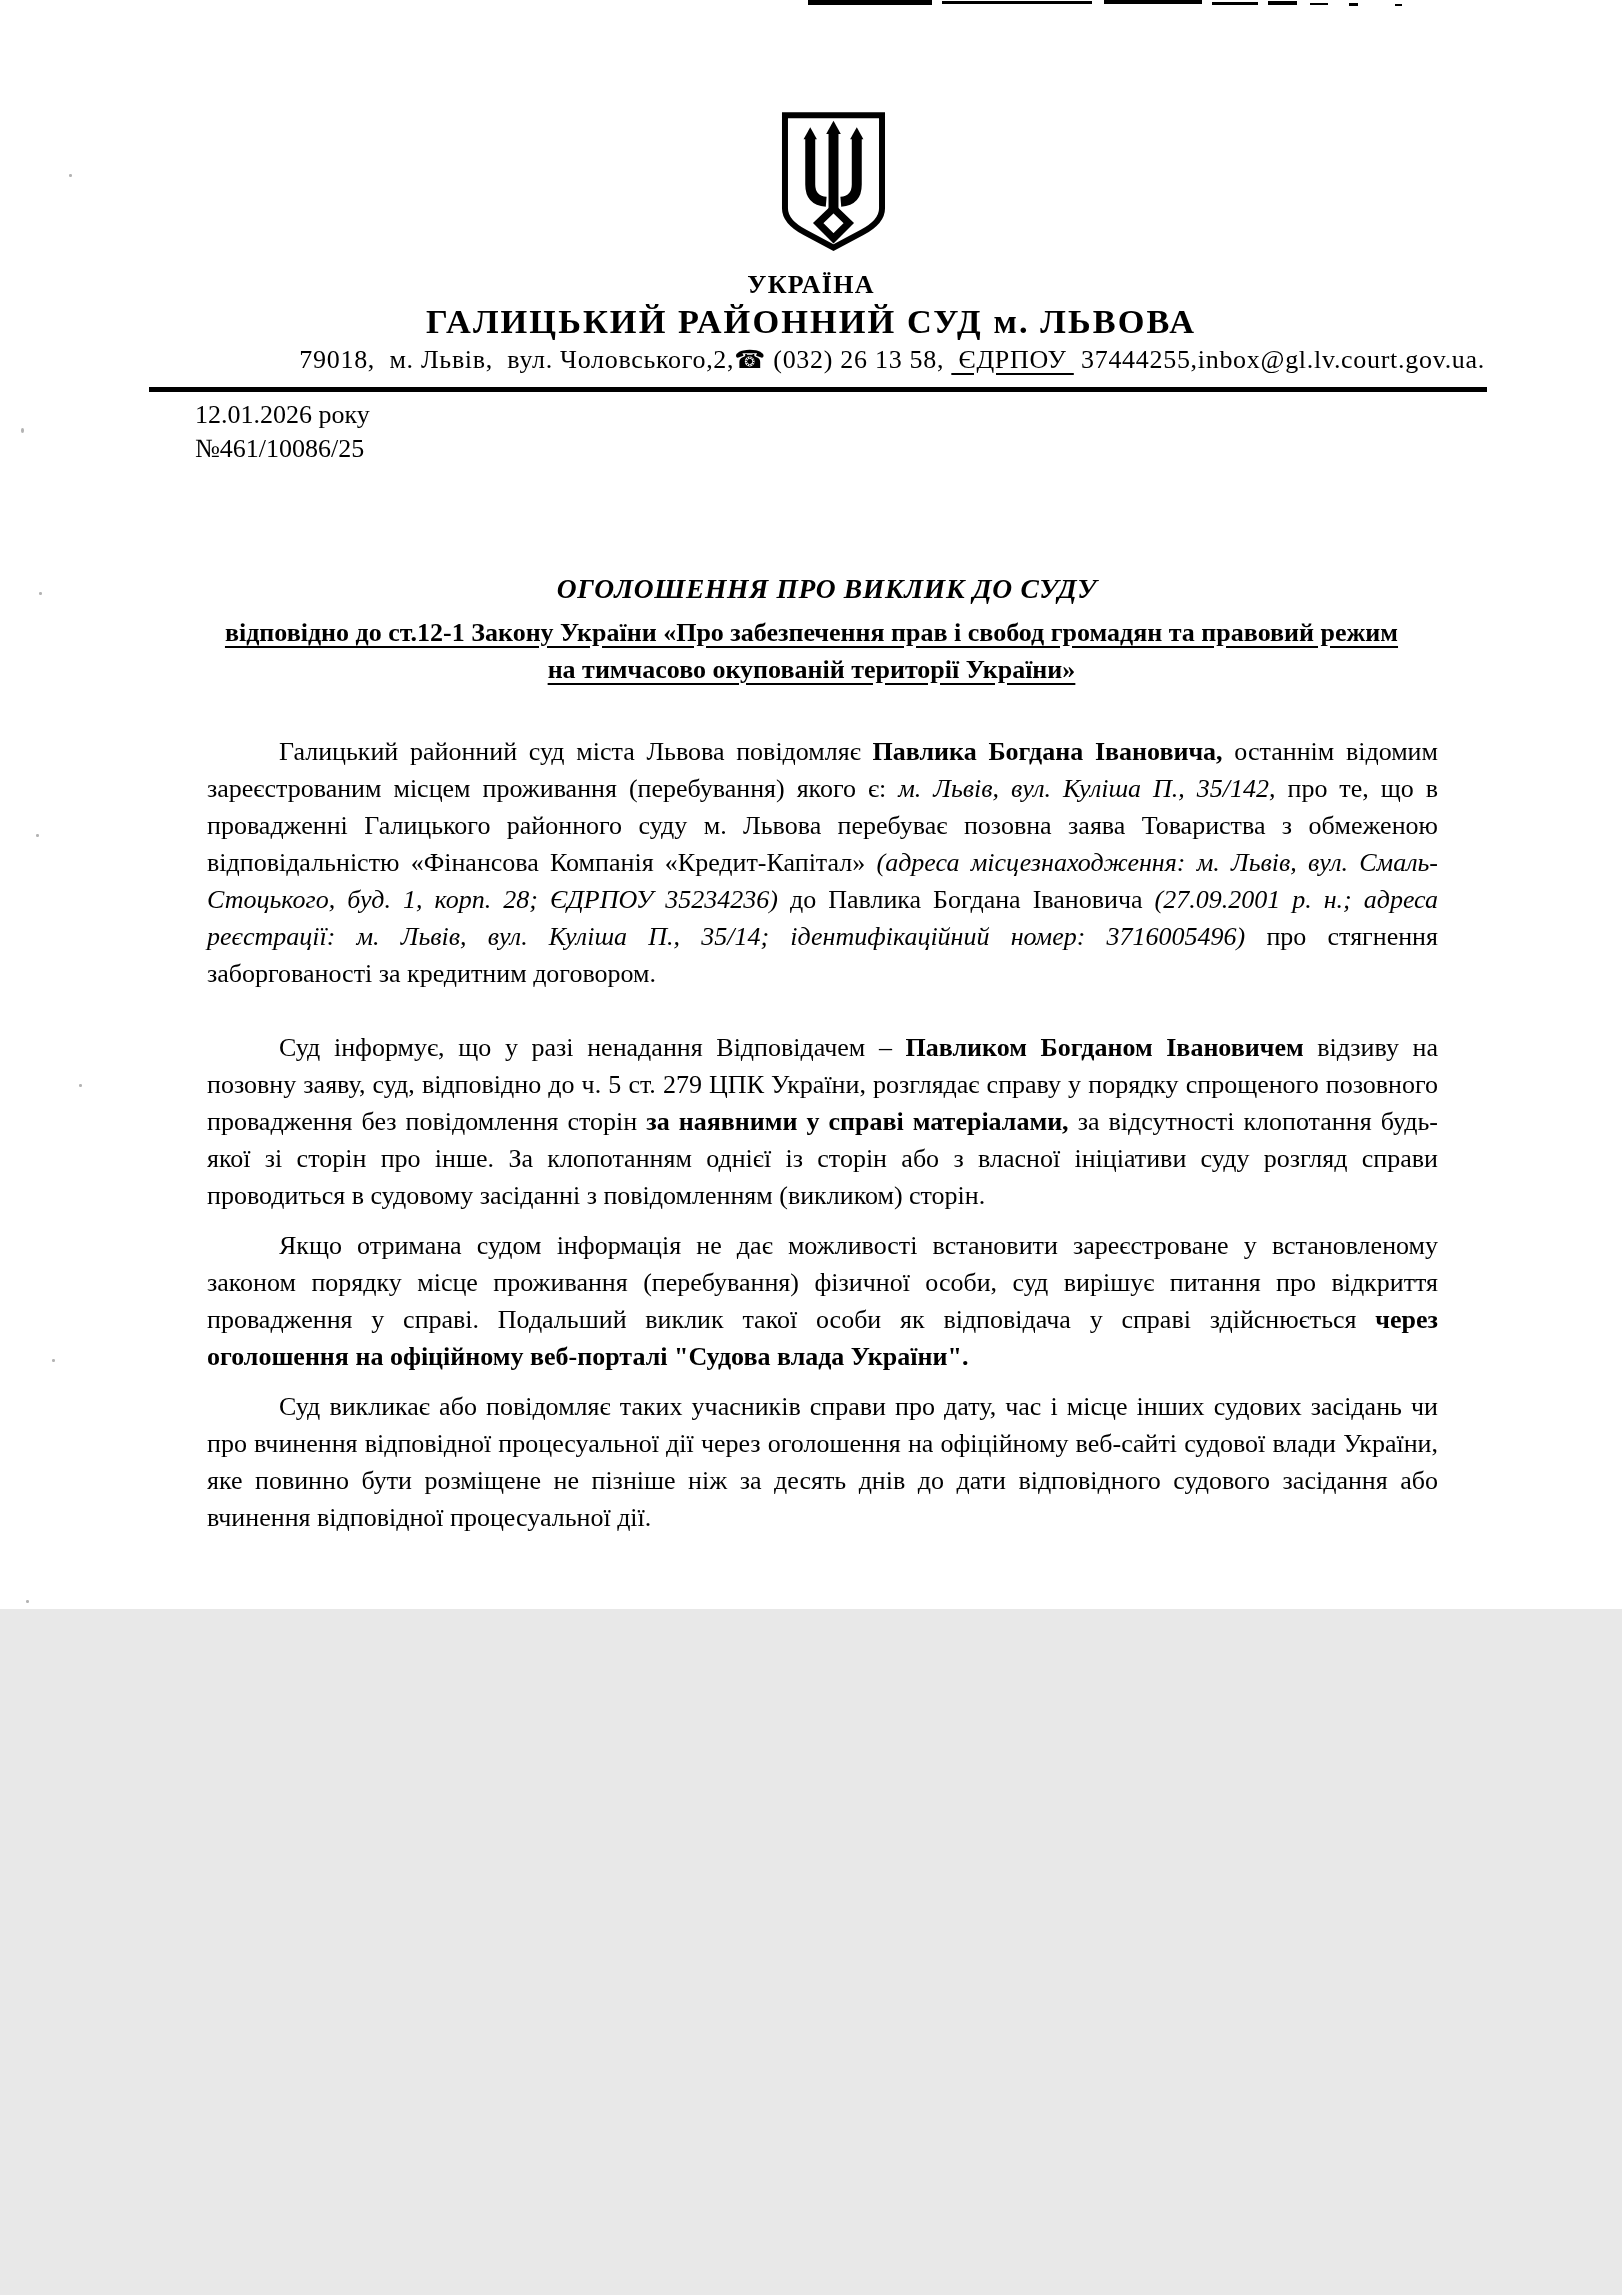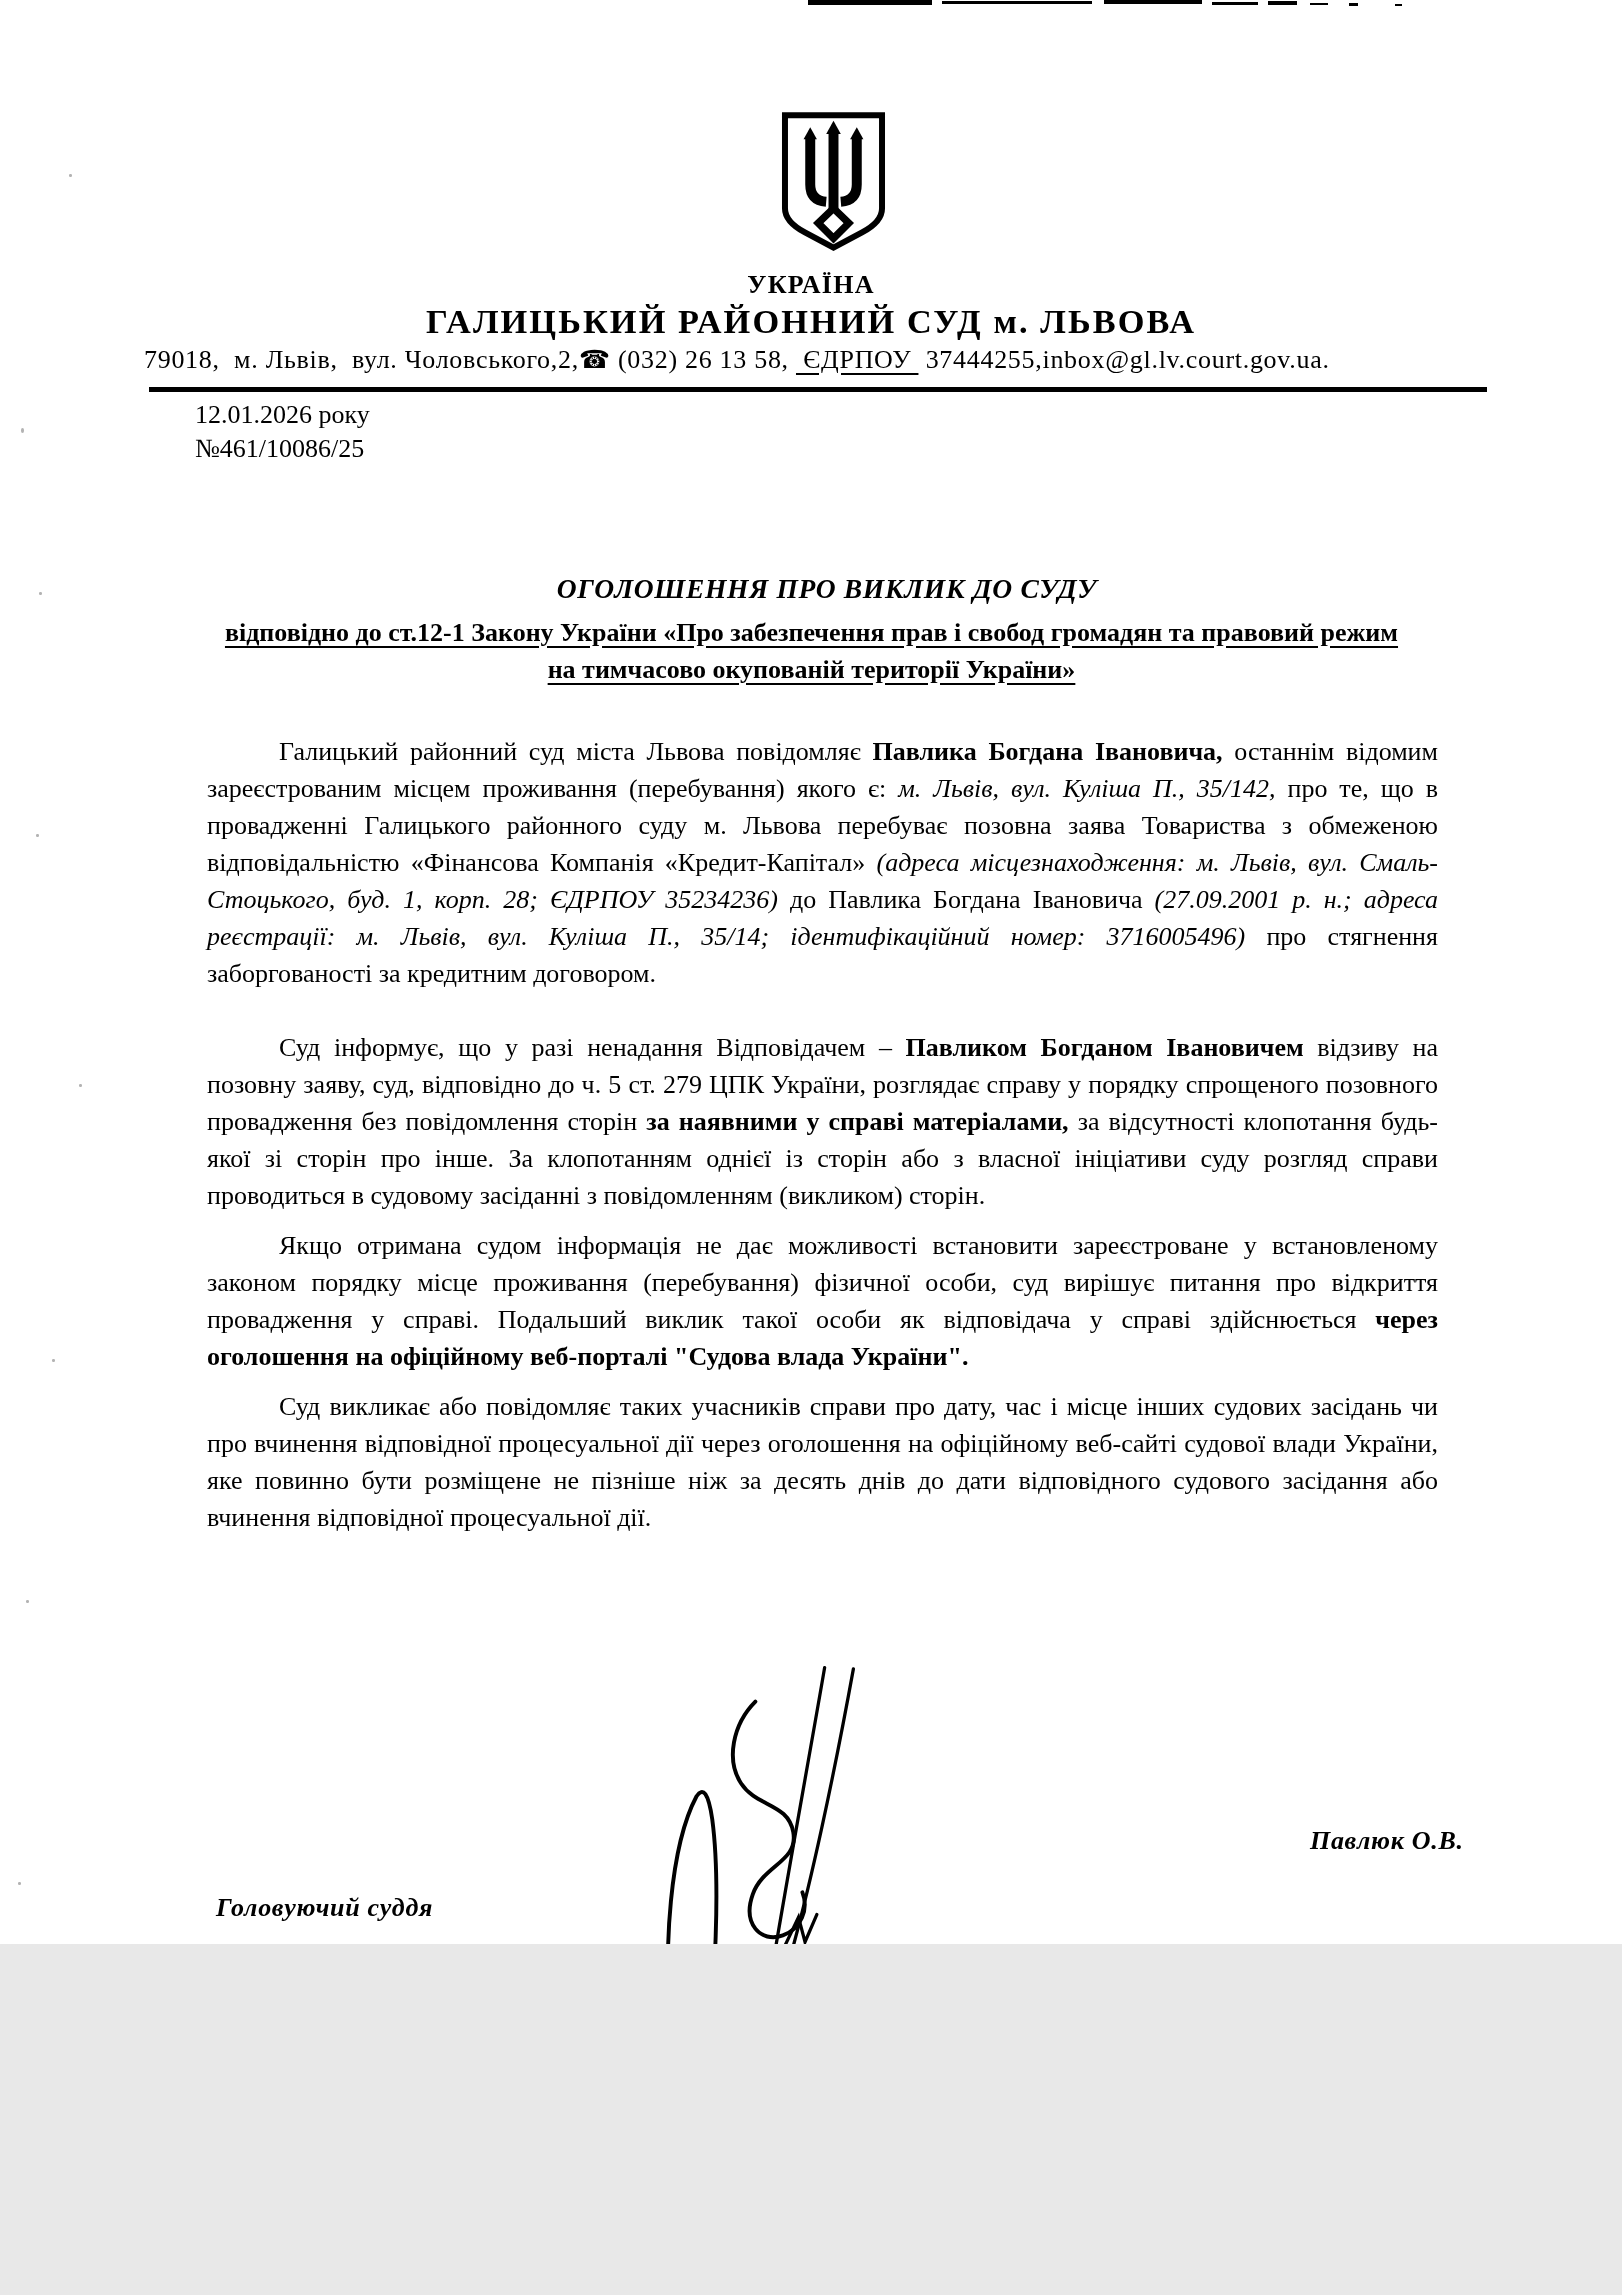--- a/index.html
+++ b/index.html
@@ -1,19 +1,19 @@
 <!DOCTYPE html>
 <html lang="uk" style="font-size:10.5px"><head>
 <meta charset="utf-8">
 <title>Scanned court document</title>
 <style>
   html,body{margin:0;padding:0;background:#e8e8e8;}
   .page{
     position:relative;
-    width:1622px;height:1944px;
+    width:1622px;height:1609px;
     margin:0 auto;
     background:#ffffff;
     font-family:"Liberation Serif","DejaVu Serif",serif;
     color:#000;
     overflow:hidden;
   }
   
   .artifact{position:absolute;background:#000;}
   .speck{position:absolute;background:#8a8a8a;border-radius:50%;opacity:.65;}
   .blob{position:absolute;background:#000;border-radius:2px;}
@@ -23,21 +23,21 @@
     position:absolute;left:0;top:270px;width:1622px;
     text-align:center;font-weight:bold;font-size:26px;letter-spacing:1.3px;
   }
   .court{
     position:absolute;left:0;top:304px;width:1622px;
     text-align:center;font-weight:bold;font-size:33px;letter-spacing:2px;
     transform:scaleX(1.04);
   }
   .address{
     position:absolute;left:144px;top:345px;width:1341px;
-    text-align:left;font-size:26px;letter-spacing:0.7px;
+    text-align:right;font-size:26px;letter-spacing:0.7px;
     white-space:pre-wrap;
   }
   .address .u{text-decoration:underline;text-underline-offset:4.6px;}
   .phone-ic{font-family:"DejaVu Sans",sans-serif;font-size:25px;}
   .rule{position:absolute;left:149px;top:387px;width:1338px;height:5.2px;background:#000;}
   .meta-date{position:absolute;left:195px;top:400px;font-size:26px;}
   .meta-num{position:absolute;left:195px;top:434px;font-size:26px;}
   
   .doc-title{
     position:absolute;left:0;top:573px;width:1622px;

